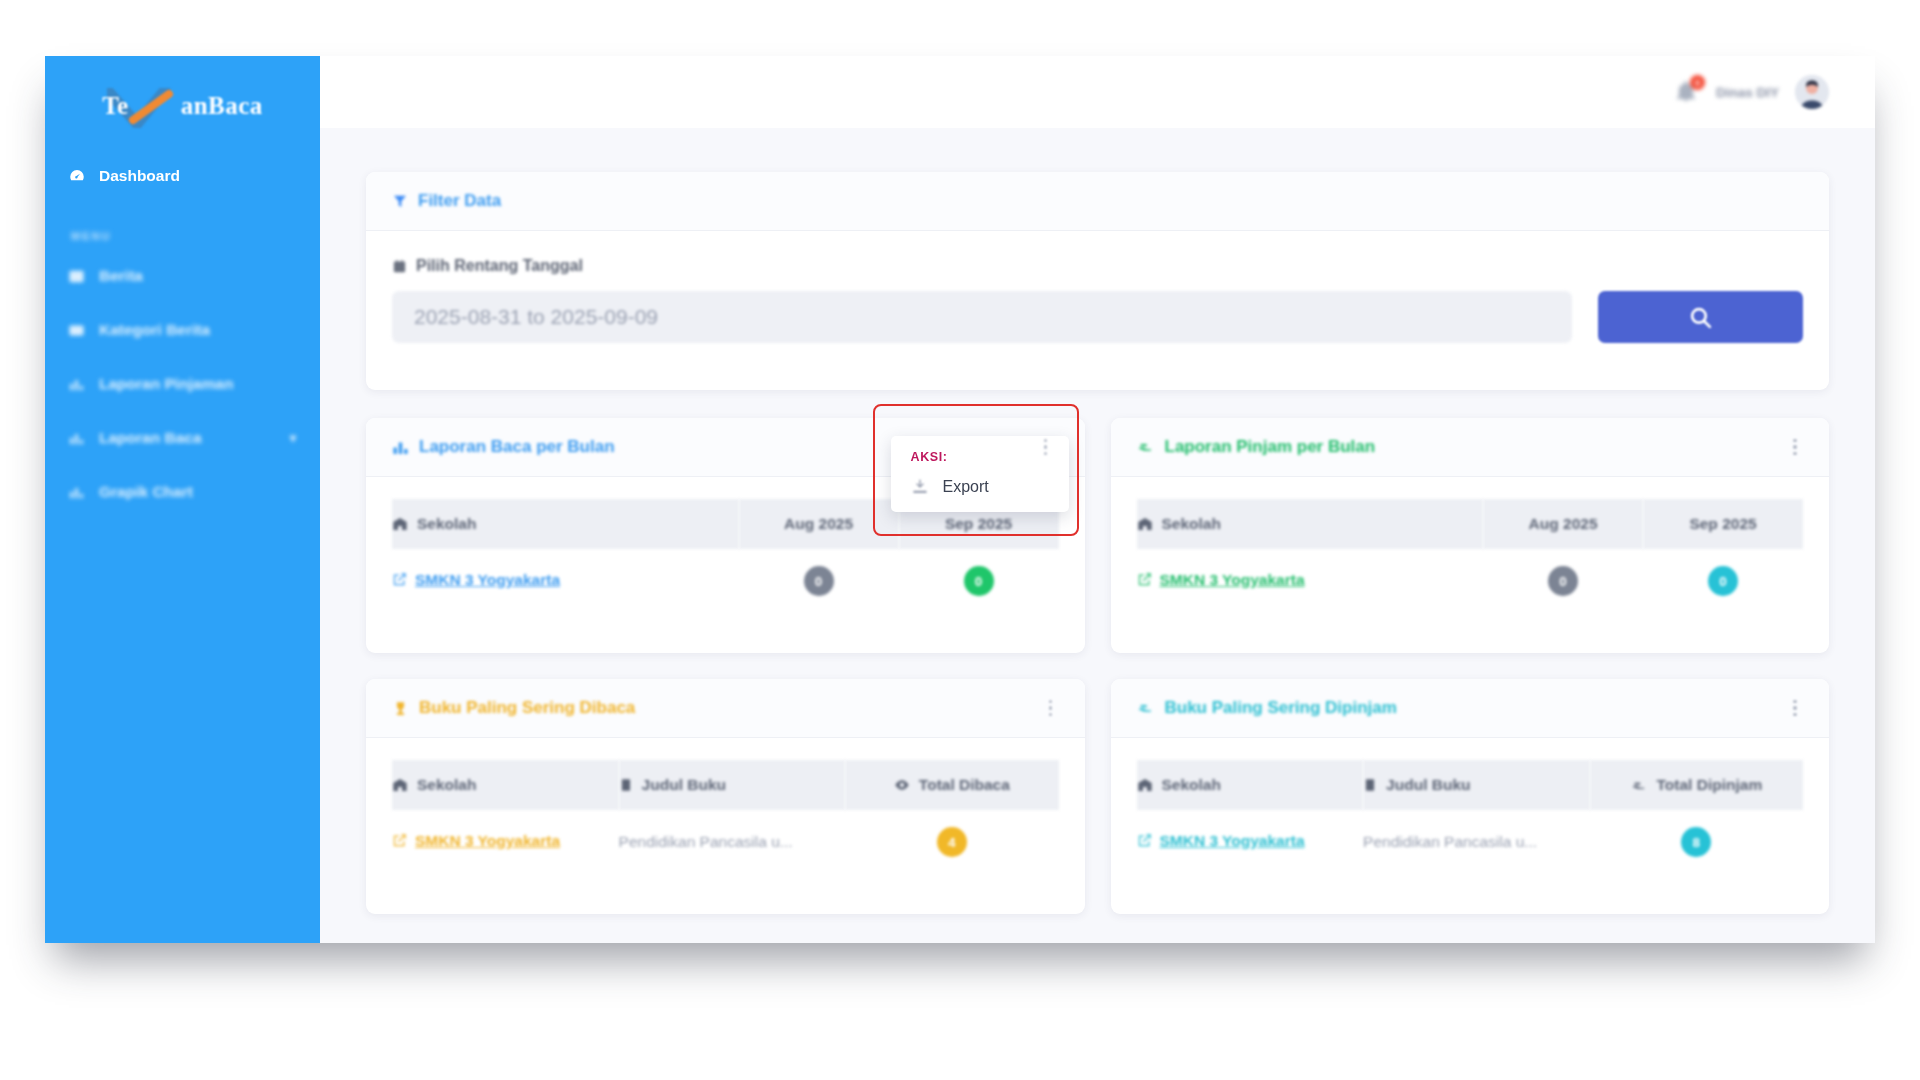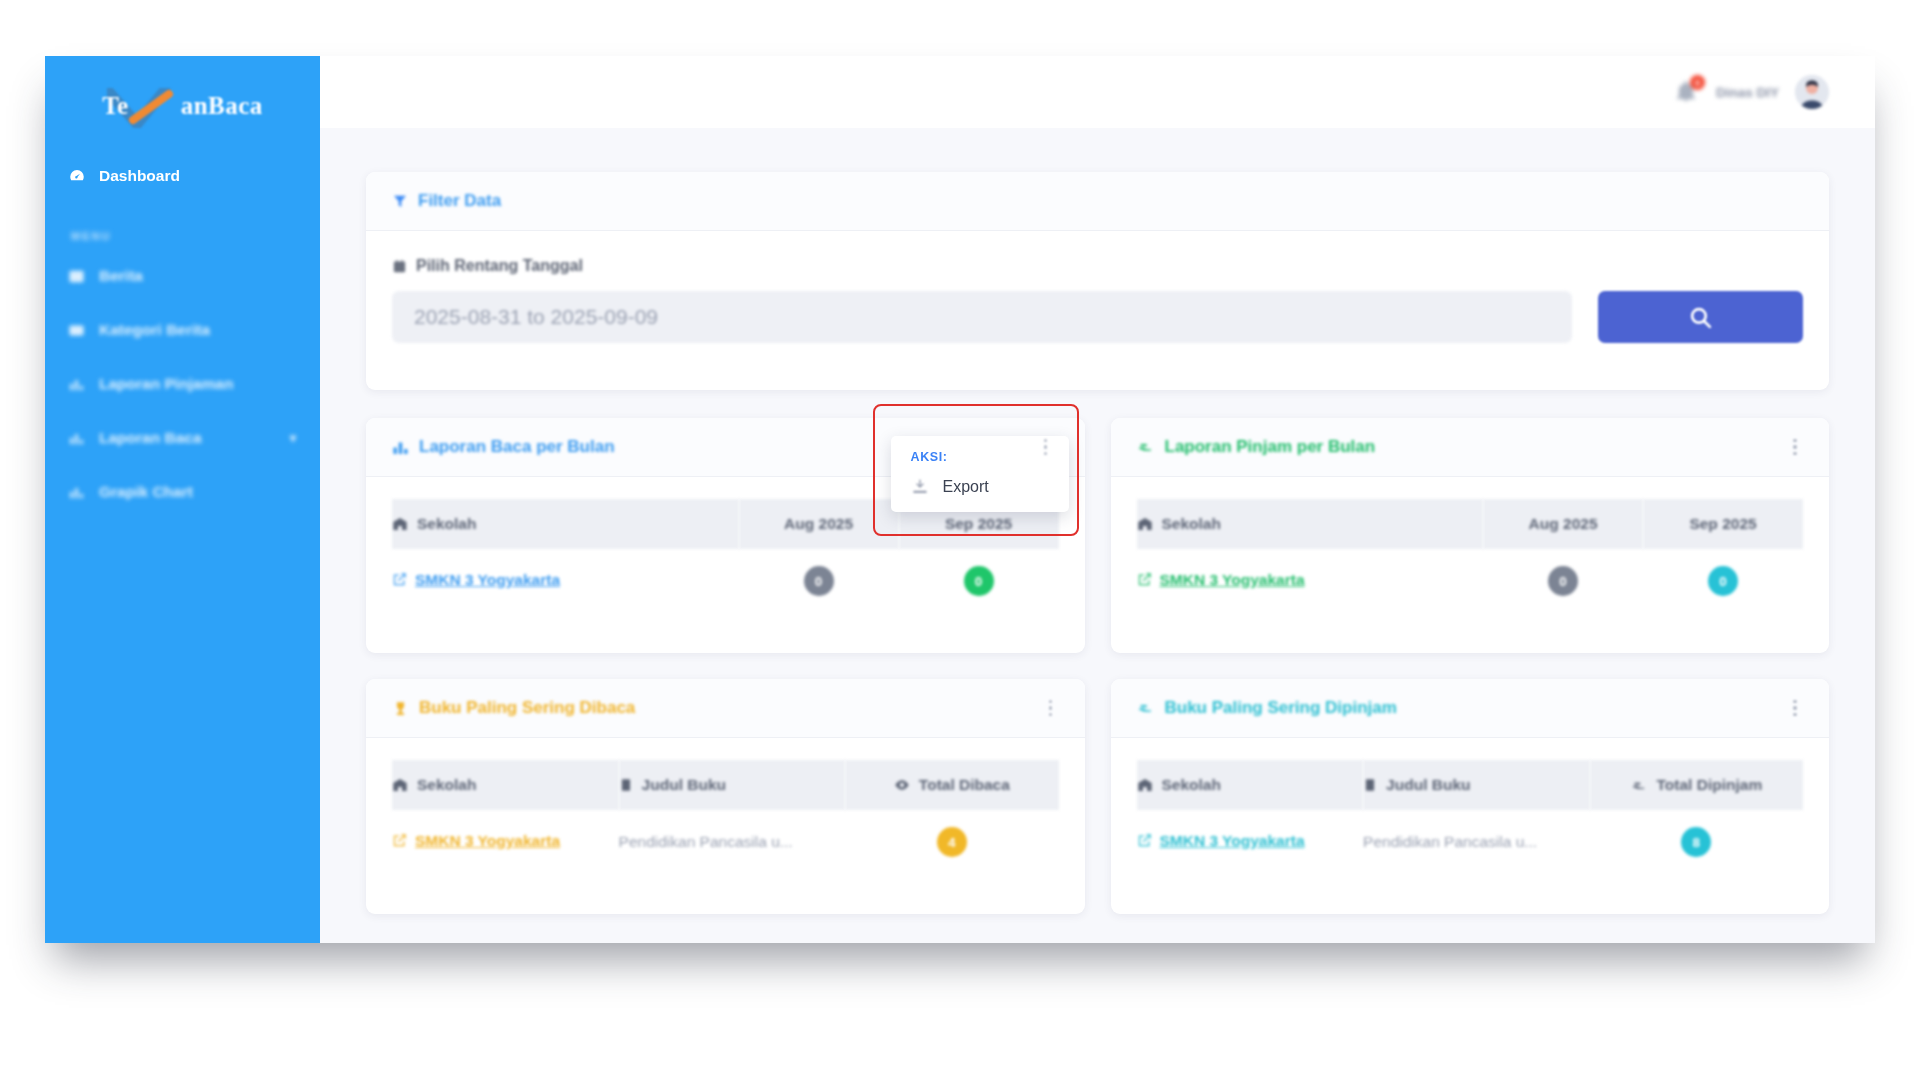--- a/index.html
+++ b/index.html
@@ -150,21 +150,21 @@
     border:2.5px solid #e0302c;border-radius:8px;box-sizing:border-box;
     background:transparent;z-index:30;pointer-events:none;
   }
   .dropdown{
     position:absolute;right:16px;top:18px;width:178px;
     background:#ffffff;border-radius:5px;
     box-shadow:0 5px 16px rgba(40,50,80,.17);
     padding:14px 0 14px 0;z-index:25;
   }
   .dropdown-label{
-    font-size:12.5px;font-weight:bold;color:#3b82f6;letter-spacing:.6px;
+    font-size:12.5px;font-weight:bold;color:#be185d;letter-spacing:.6px;
     padding:0 20px 0 20px;
   }
   .dropdown-item{
     display:flex;align-items:flex-end;gap:14px;
     padding:14px 20px 2px 20px;font-size:16px;color:#3b4252;
   }
   .dl-ico{filter:blur(.8px);}
 
   
   .c-blue{color:#3b9bf0;}

